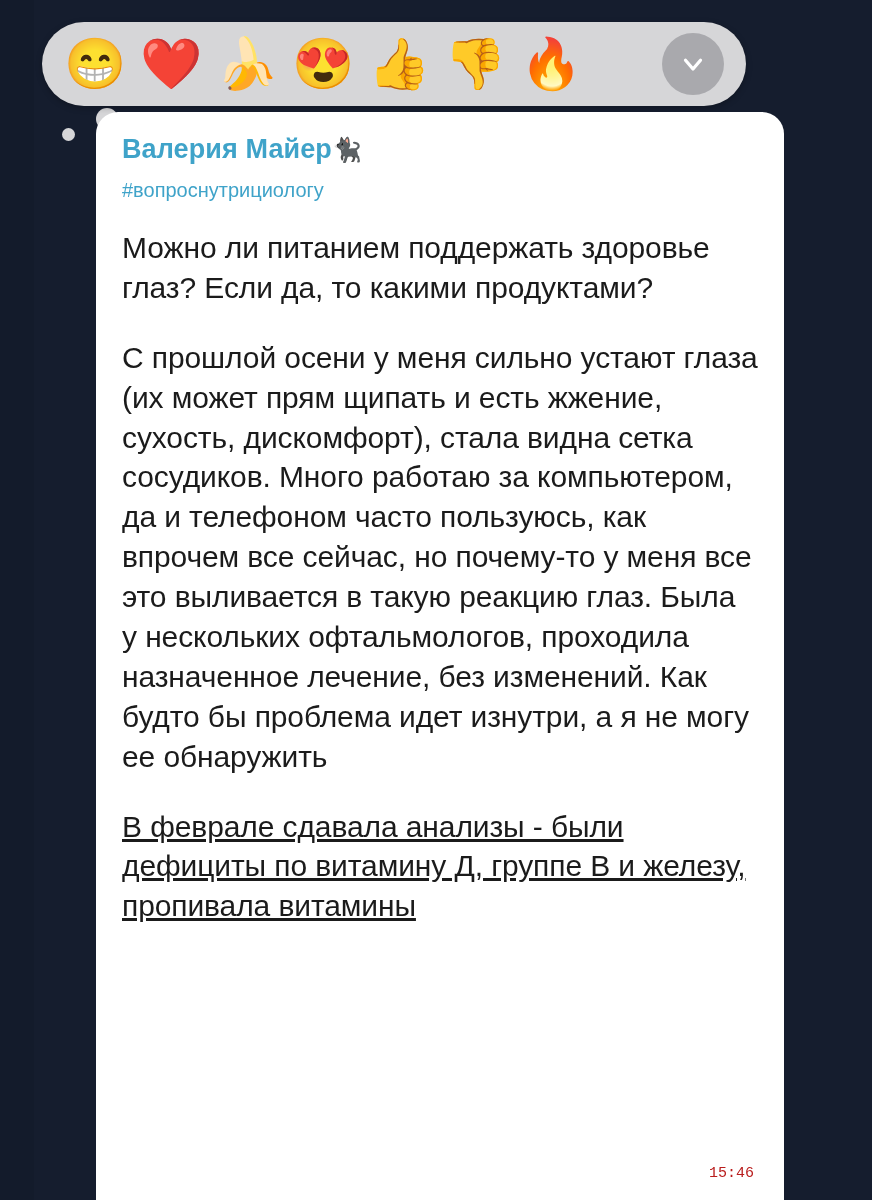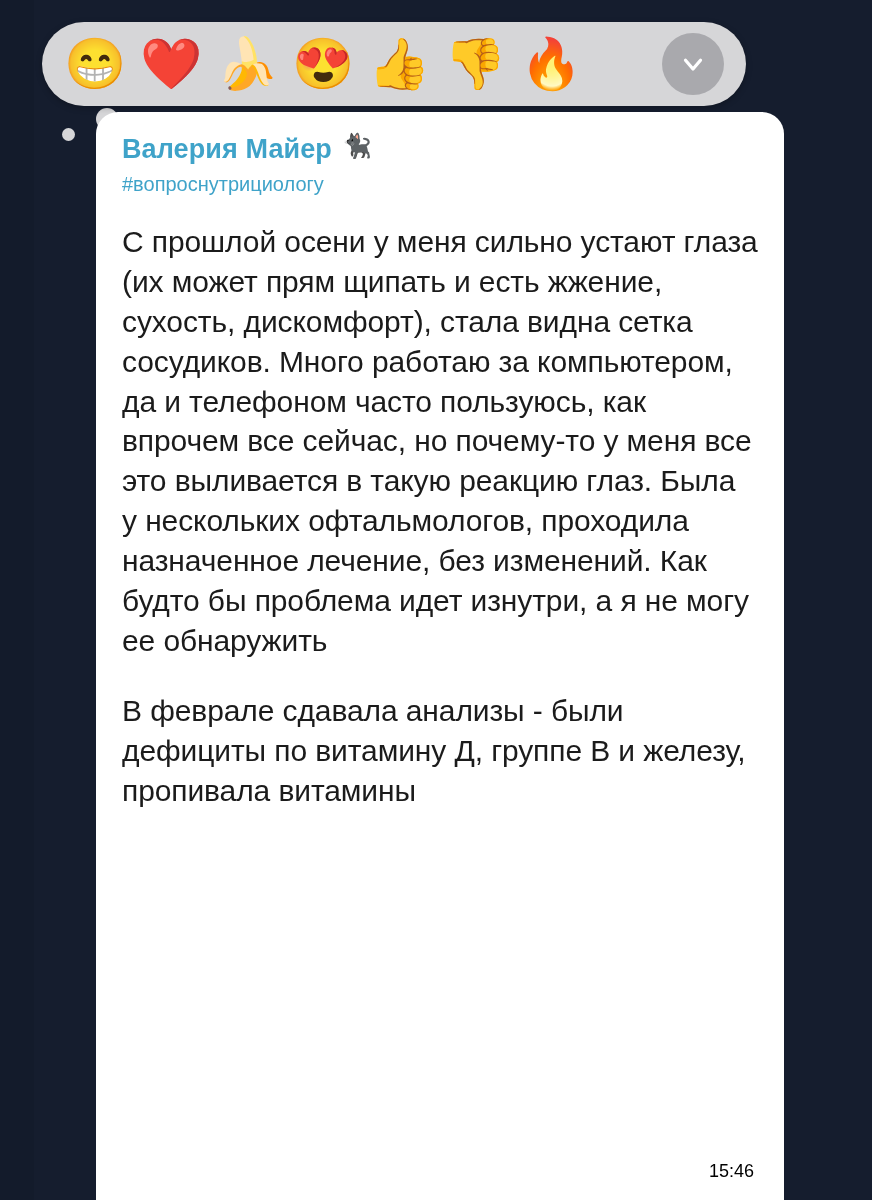--- a/index.html
+++ b/index.html
@@ -85,23 +85,22 @@
     height: 1088px;
     background: #ffffff;
     border-radius: 22px 22px 0 0;
     box-sizing: border-box;
     padding: 22px 26px 10px 26px;
     overflow: hidden;
   }
 
   #sender-line {
     display: flex;
-    align-items: flex-start;
-    gap: 10px;
-    margin-bottom: 8px;
+    align-items: center;
+    margin-bottom: 14px;
   }
   #sender-name {
     color: #3fa3c9;
     font-size: 27px;
     font-weight: bold;
     letter-spacing: 0.1px;
   }
   #sender-emoji {
     font-size: 24px;
     line-height: 1;
@@ -114,28 +113,29 @@
     cursor: pointer;
   }
 
   .msg-par {
     color: #1b1b1b;
     font-size: 30px;
     line-height: 1.33;
     margin: 0 0 30px 0;
     letter-spacing: -0.1px;
   }
-  .msg-par:last-of-type { margin-bottom: 0; }
+  .msg-par:last-of-type { margin-bottom: 0; text-decoration: underline; }
 
   #timestamp {
     position: absolute;
     right: 30px;
     bottom: 18px;
-    color: #000000;
-    font-size: 18px;
+    color: #b91c1c;
+    font-size: 15px;
+    font-family: Liberation Mono, monospace;
   }
 </style>
 </head>
 <body>
 
 <div id="chat-backdrop"></div>
 <div id="left-strip"></div>
 
 <div class="tail-dot" id="tail-dot-1"></div>
 <div class="tail-dot" id="tail-dot-2"></div>
@@ -157,17 +157,18 @@
   </div>
 </div>
 
 <div id="message-bubble">
   <div id="sender-line">
     <span id="sender-name">Валерия Майер</span>
     <span id="sender-emoji">🐈‍⬛</span>
   </div>
   <div id="hashtag">#вопроснутрициологу</div>
 
+  <p class="msg-par">Можно ли питанием поддержать здоровье глаз? Если да, то какими продуктами?</p>
   <p class="msg-par">С прошлой осени у меня сильно устают глаза (их может прям щипать и есть жжение, сухость, дискомфорт), стала видна сетка сосудиков. Много работаю за компьютером, да и телефоном часто пользуюсь, как впрочем все сейчас, но почему-то у меня все это выливается в такую реакцию глаз. Была у нескольких офтальмологов, проходила назначенное лечение, без изменений. Как будто бы проблема идет изнутри, а я не могу ее обнаружить</p>
   <p class="msg-par">В феврале сдавала анализы - были дефициты по витамину Д, группе В и железу, пропивала витамины</p>
 
   <div id="timestamp">15:46</div>
 </div>
 
 </body></html>

